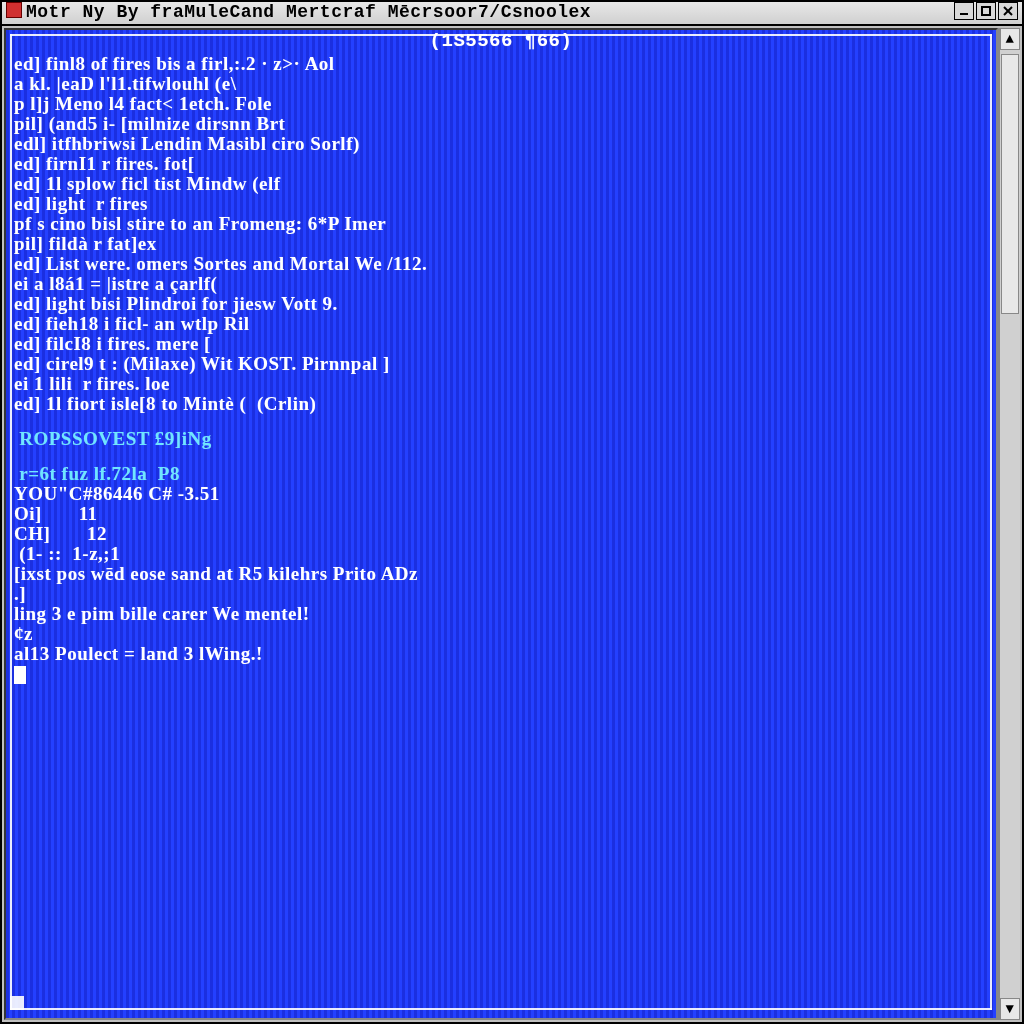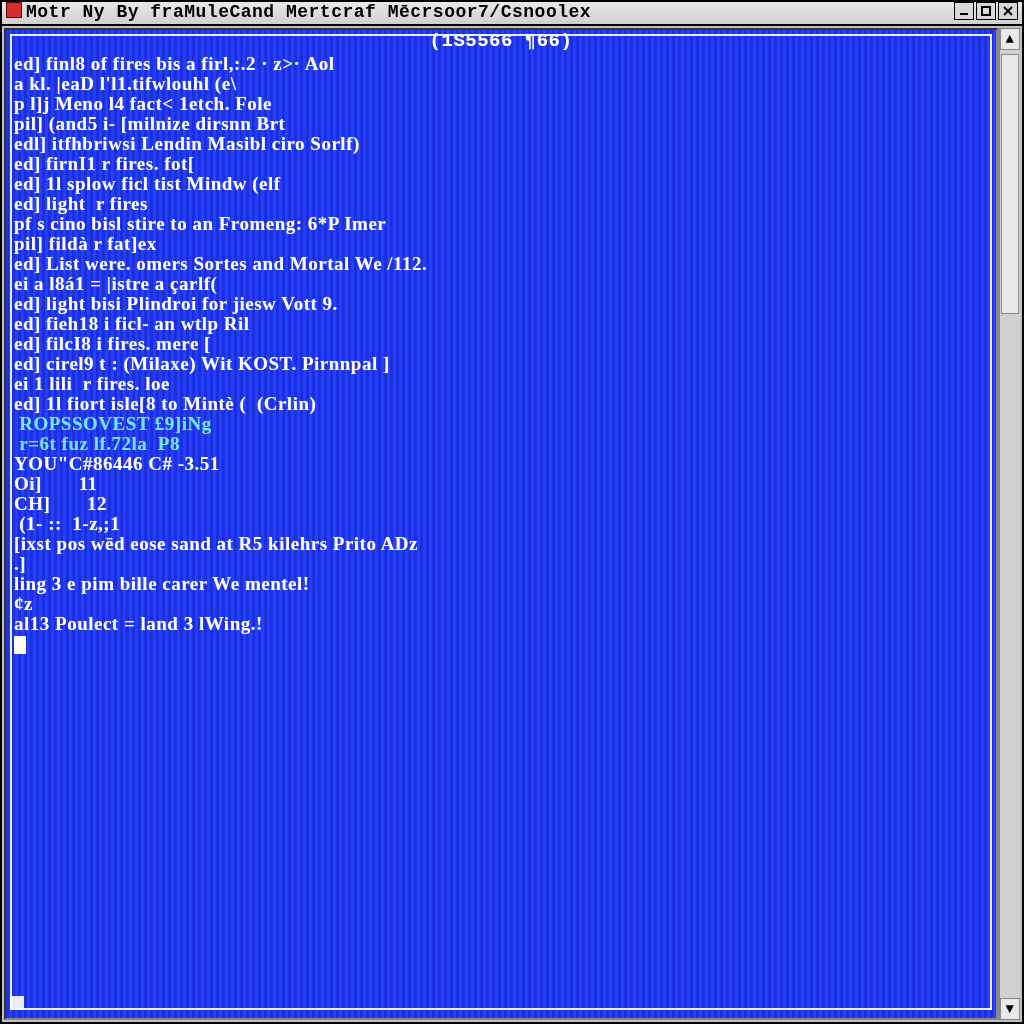--- a/index.html
+++ b/index.html
@@ -140,21 +140,21 @@
     line-height:22px;
   }
 
   .lines {
     position:absolute;
     left:8px; right:8px; top:24px;
     color:#ffffff;
     font-weight:bold;
   }
   .lines div { height:20px;font-family:Liberation Serif, serif; }
-  .cyan { color:#6fe6ff; }
+  .cyan { color:#6fe6ff;margin-top:15px; }
 
   .cursor {
     display:inline-block;
     width:12px; height:18px;
     background:#fff;
     vertical-align:bottom;
   }
   .corner-notch {
     position:absolute; left:4px; bottom:8px;
     width:14px; height:14px;

